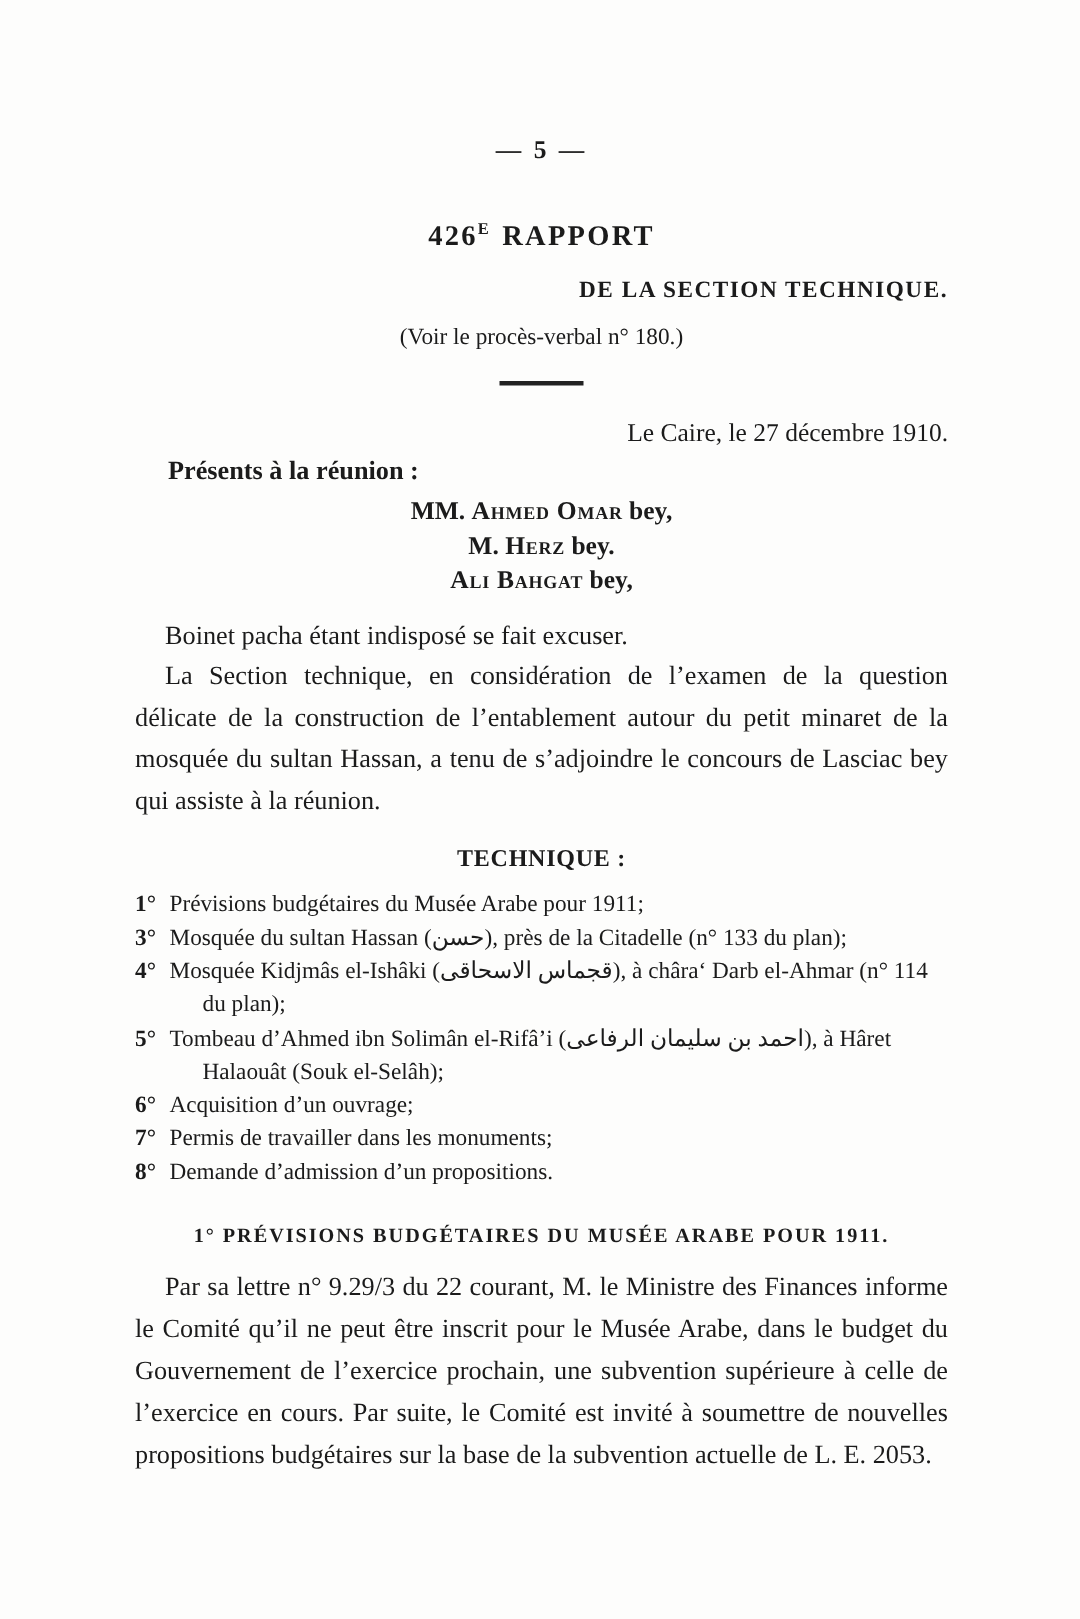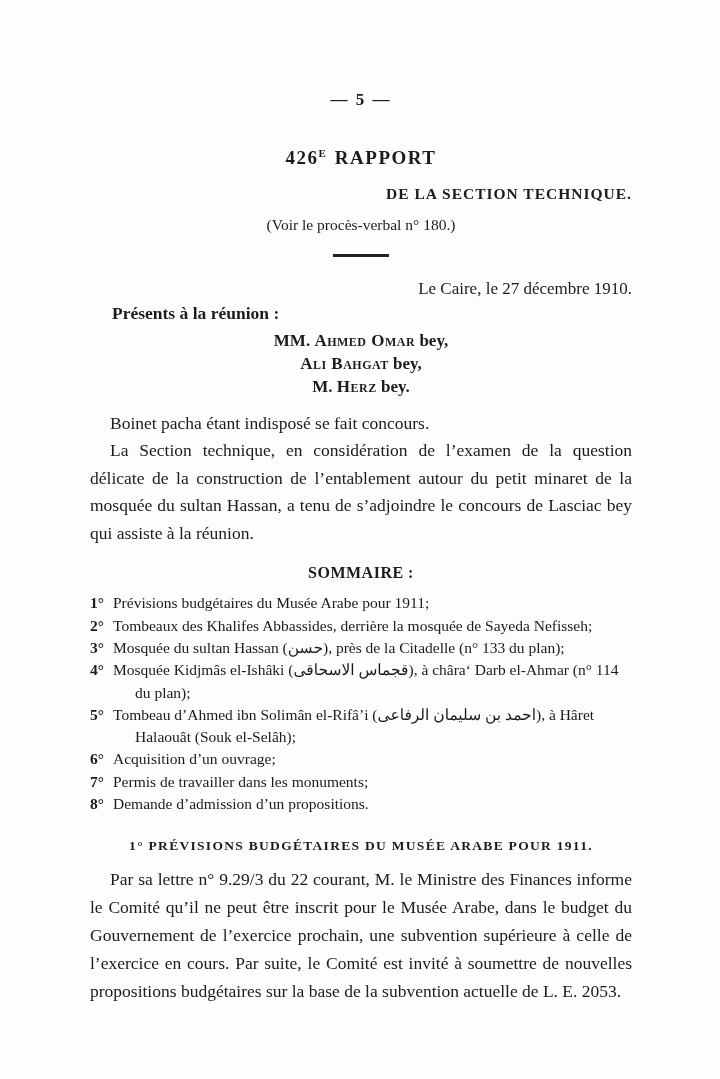--- a/index.html
+++ b/index.html
@@ -162,31 +162,30 @@
     </div>
     <div class="subtitle">DE LA SECTION TECHNIQUE.</div>
     <div class="reference">(Voir le procès-verbal n° 180.)</div>
     <div class="divider"></div>
 
     <div class="dateline">Le Caire, le 27 décembre 1910.</div>
 
     <div class="presents">Présents à la réunion :</div>
     <div class="members">
       <div><span>MM. </span><span class="sc">Ahmed Omar</span><span> bey,</span></div>
+      <div><span>M. </span><span class="sc">Herz</span><span> bey.</span></div>
       <div><span></span><span class="sc">Ali Bahgat</span><span> bey,</span></div>
-      <div><span>M. </span><span class="sc">Herz</span><span> bey.</span></div>
     </div>
 
-    <p class="para first">Boinet pacha étant indisposé se fait concours.</p>
+    <p class="para first">Boinet pacha étant indisposé se fait excuser.</p>
     <p class="para">La Section technique, en considération de l’examen de la question délicate de la construction de l’entablement autour du petit minaret de la mosquée du sultan Hassan, a tenu de s’adjoindre le concours de Lasciac bey qui assiste à la réunion.</p>
 
-    <div class="sommaire-title">SOMMAIRE :</div>
+    <div class="sommaire-title">TECHNIQUE :</div>
     <ul class="sommaire-list">
       <li><span class="item-num">1°</span><span>Prévisions budgétaires du Musée Arabe pour 1911;</span></li>
-      <li><span class="item-num">2°</span><span>Tombeaux des Khalifes Abbassides, derrière la mosquée de Sayeda Nefisseh;</span></li>
       <li><span class="item-num">3°</span><span>Mosquée du sultan Hassan (حسن), près de la Citadelle (n° 133 du plan);</span></li>
       <li><span class="item-num">4°</span><span>Mosquée Kidjmâs el-Ishâki (قجماس الاسحاقى), à châra‘ Darb el-Ahmar (n° 114 du plan);</span></li>
       <li><span class="item-num">5°</span><span>Tombeau d’Ahmed ibn Solimân el-Rifâ’i (احمد بن سليمان الرفاعى), à Hâret Halaouât (Souk el-Selâh);</span></li>
       <li><span class="item-num">6°</span><span>Acquisition d’un ouvrage;</span></li>
       <li><span class="item-num">7°</span><span>Permis de travailler dans les monuments;</span></li>
       <li><span class="item-num">8°</span><span>Demande d’admission d’un propositions.</span></li>
     </ul>
 
     <div class="section-heading">1°  PRÉVISIONS BUDGÉTAIRES DU MUSÉE ARABE POUR 1911.</div>
     <p class="section-body">Par sa lettre n° 9.29/3 du 22 courant, M. le Ministre des Finances informe le Comité qu’il ne peut être inscrit pour le Musée Arabe, dans le budget du Gouvernement de l’exercice prochain, une subvention supérieure à celle de l’exercice en cours. Par suite, le Comité est invité à soumettre de nouvelles propositions budgétaires sur la base de la subvention actuelle de L. E. 2053.</p>

